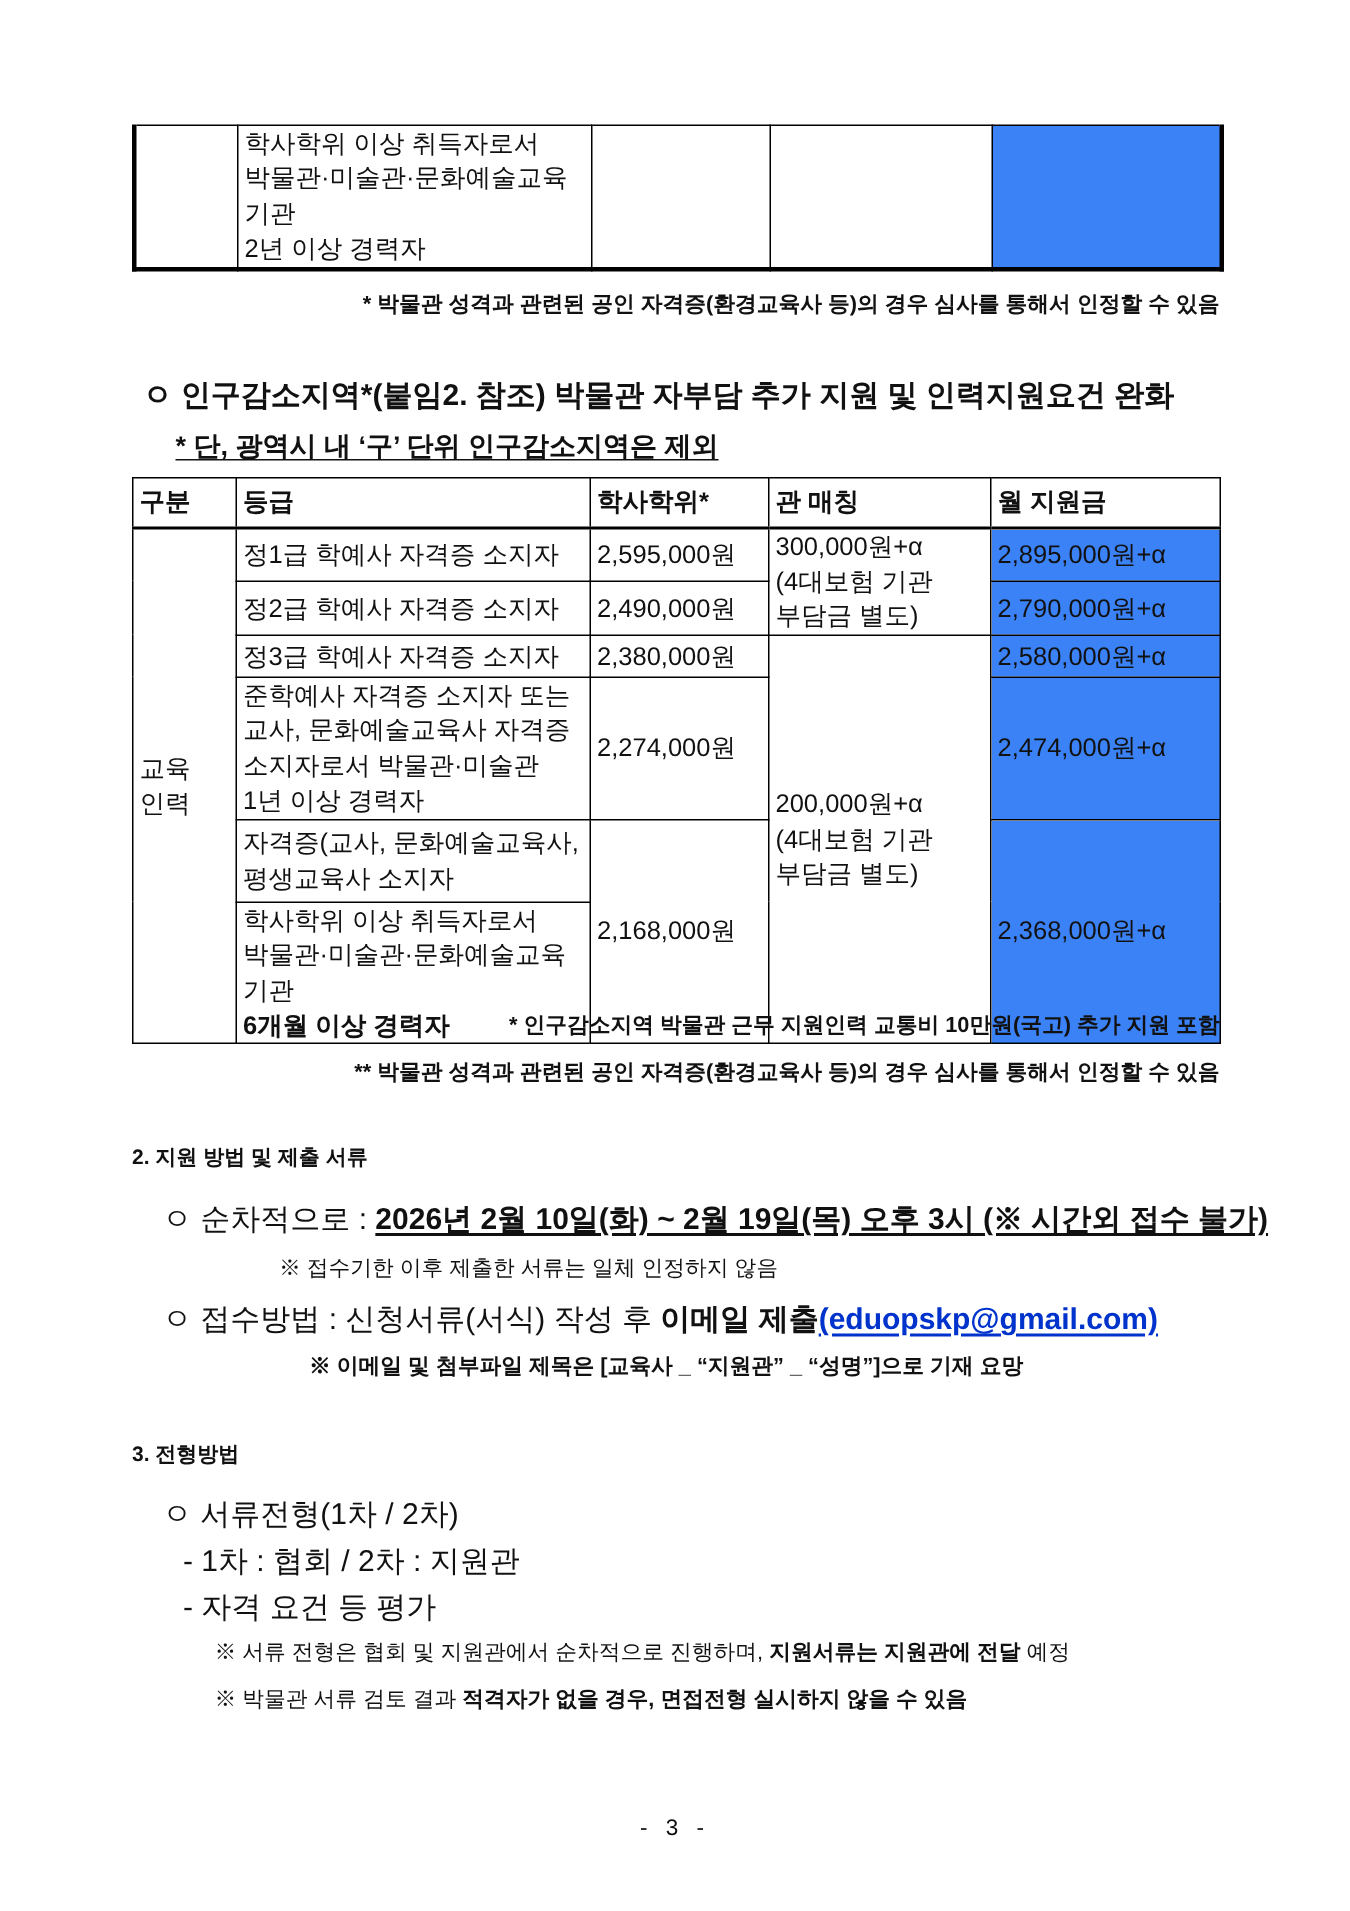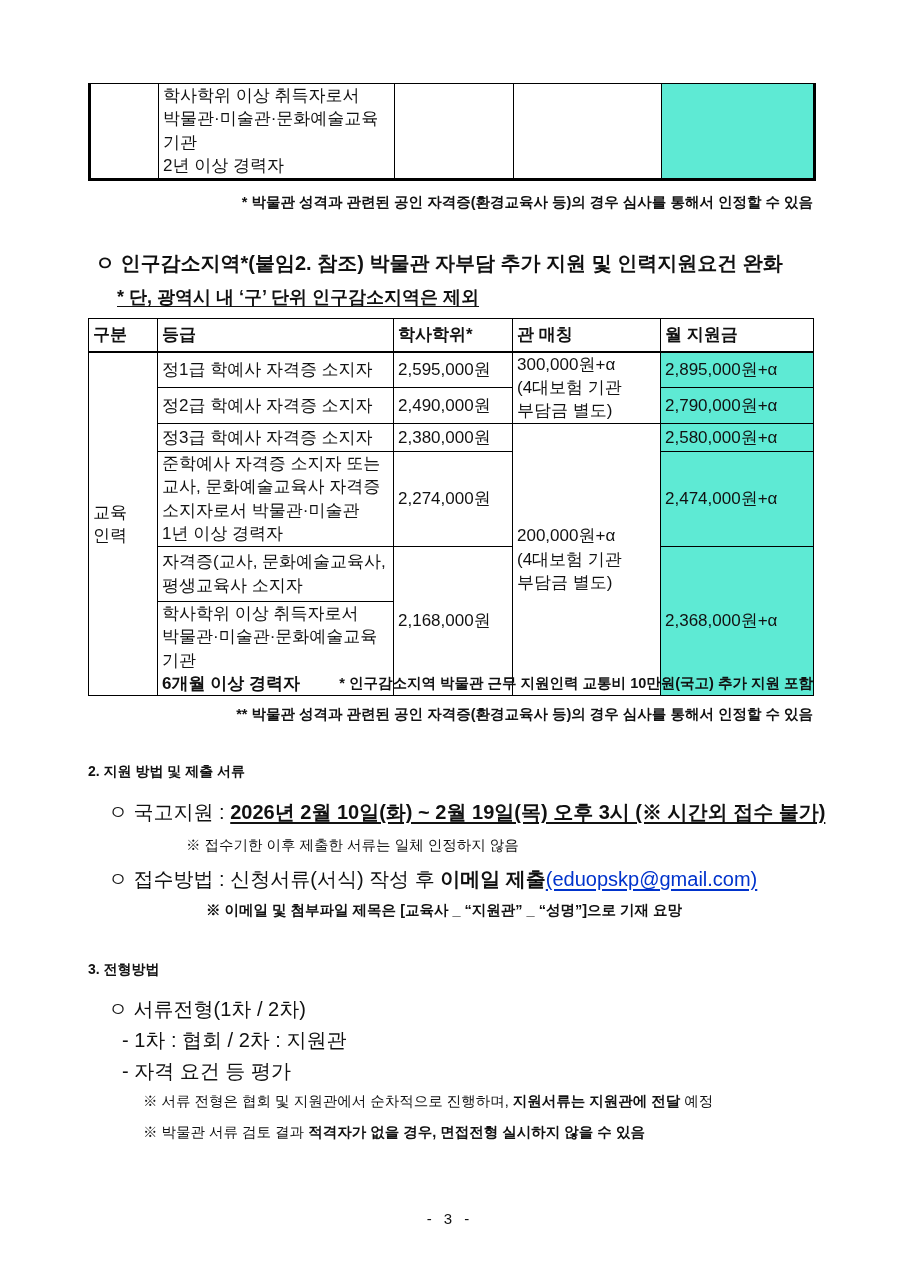--- a/index.html
+++ b/index.html
@@ -12,34 +12,34 @@
 
   
   .tbl { border-collapse:collapse; table-layout:fixed; }
   .tbl td, .tbl th {
     border:1px solid #000; text-align:left; vertical-align:middle;
     padding:0 4px; font-size:17px; line-height:1.38; overflow:hidden;
   }
   .top-tbl { border:3px solid #000; border-top:1px solid #000; }
   .main-tbl { border:1px solid #4d7c0f; }
   .main-tbl th { font-weight:bold; border-bottom:2px solid #000; background:#fff; }
-  .hl { background:#5eead4;margin-top:32px; }
+  .hl { background:#3b82f6;margin-top:32px; }
   .pre { white-space:pre-line; }
   .block { display:block; }
   .bold { font-weight:bold; }
 
   
   .txt { position:absolute; white-space:nowrap; }
   .fs17 { font-size:14px; }
   .fs16 { font-size:20px; }
   .fs15 { font-size:18px; }
   .fs14 { font-size:14.5px; }
   .note-r { position:absolute; right:87px; font-weight:bold; font-size:14.5px; white-space:nowrap; }
   .uline { text-decoration:underline; text-underline-offset:3px; }
-  .email { color:#0033cc; font-weight:normal; text-decoration:underline; text-underline-offset:3px; }
+  .email { color:#0033cc; font-weight:bold; text-decoration:underline; text-underline-offset:3px; }
   .footer { position:absolute; left:0; width:900px; text-align:center; font-size:15px; letter-spacing:4px; }
 </style>
 </head>
 <body>
 
 <table class="tbl top-tbl abs" style="left:88px; top:83px; width:725px; height:77px;">
   <colgroup>
     <col style="width:69px">
       <col style="width:236px">
       <col style="width:119px">
@@ -126,21 +126,21 @@
   </tr>
 </tbody>
   </table>
 
 <div class="note-r" style="top:674px;">* 인구감소지역 박물관 근무 지원인력 교통비 10만원(국고) 추가 지원 포함</div>
 <div class="note-r" style="top:705px;">** 박물관 성격과 관련된 공인 자격증(환경교육사 등)의 경우 심사를 통해서 인정할 수 있음</div>
 
 <div class="txt fs17 bold" style="left:88px; top:763px;">2. 지원 방법 및 제출 서류</div>
 
 <div class="txt fs16" style="left:108px; top:799px;">
-  <span>ㅇ 국고지원 : </span><span class="bold uline">2026년 2월 10일(화) ~ 2월 19일(목) 오후 3시 (※ 시간외 접수 불가)</span>
+  <span>ㅇ 순차적으로 : </span><span class="bold uline">2026년 2월 10일(화) ~ 2월 19일(목) 오후 3시 (※ 시간외 접수 불가)</span>
 </div>
 <div class="txt fs14" style="left:186px; top:836px;">※ 접수기한 이후 제출한 서류는 일체 인정하지 않음</div>
 
 <div class="txt fs16" style="left:108px; top:866px;">
   <span>ㅇ 접수방법 : 신청서류(서식) 작성 후 </span><span class="bold">이메일 제출</span><span class="email">(eduopskp@gmail.com)</span>
 </div>
 <div class="txt fs14 bold" style="left:206px; top:901px;">※ 이메일 및 첨부파일 제목은 [교육사 _ “지원관” _ “성명”]으로 기재 요망</div>
 
 <div class="txt fs17 bold" style="left:88px; top:961px;">3. 전형방법</div>
 <div class="txt fs16" style="left:108px; top:996px;">ㅇ 서류전형(1차 / 2차)</div>

